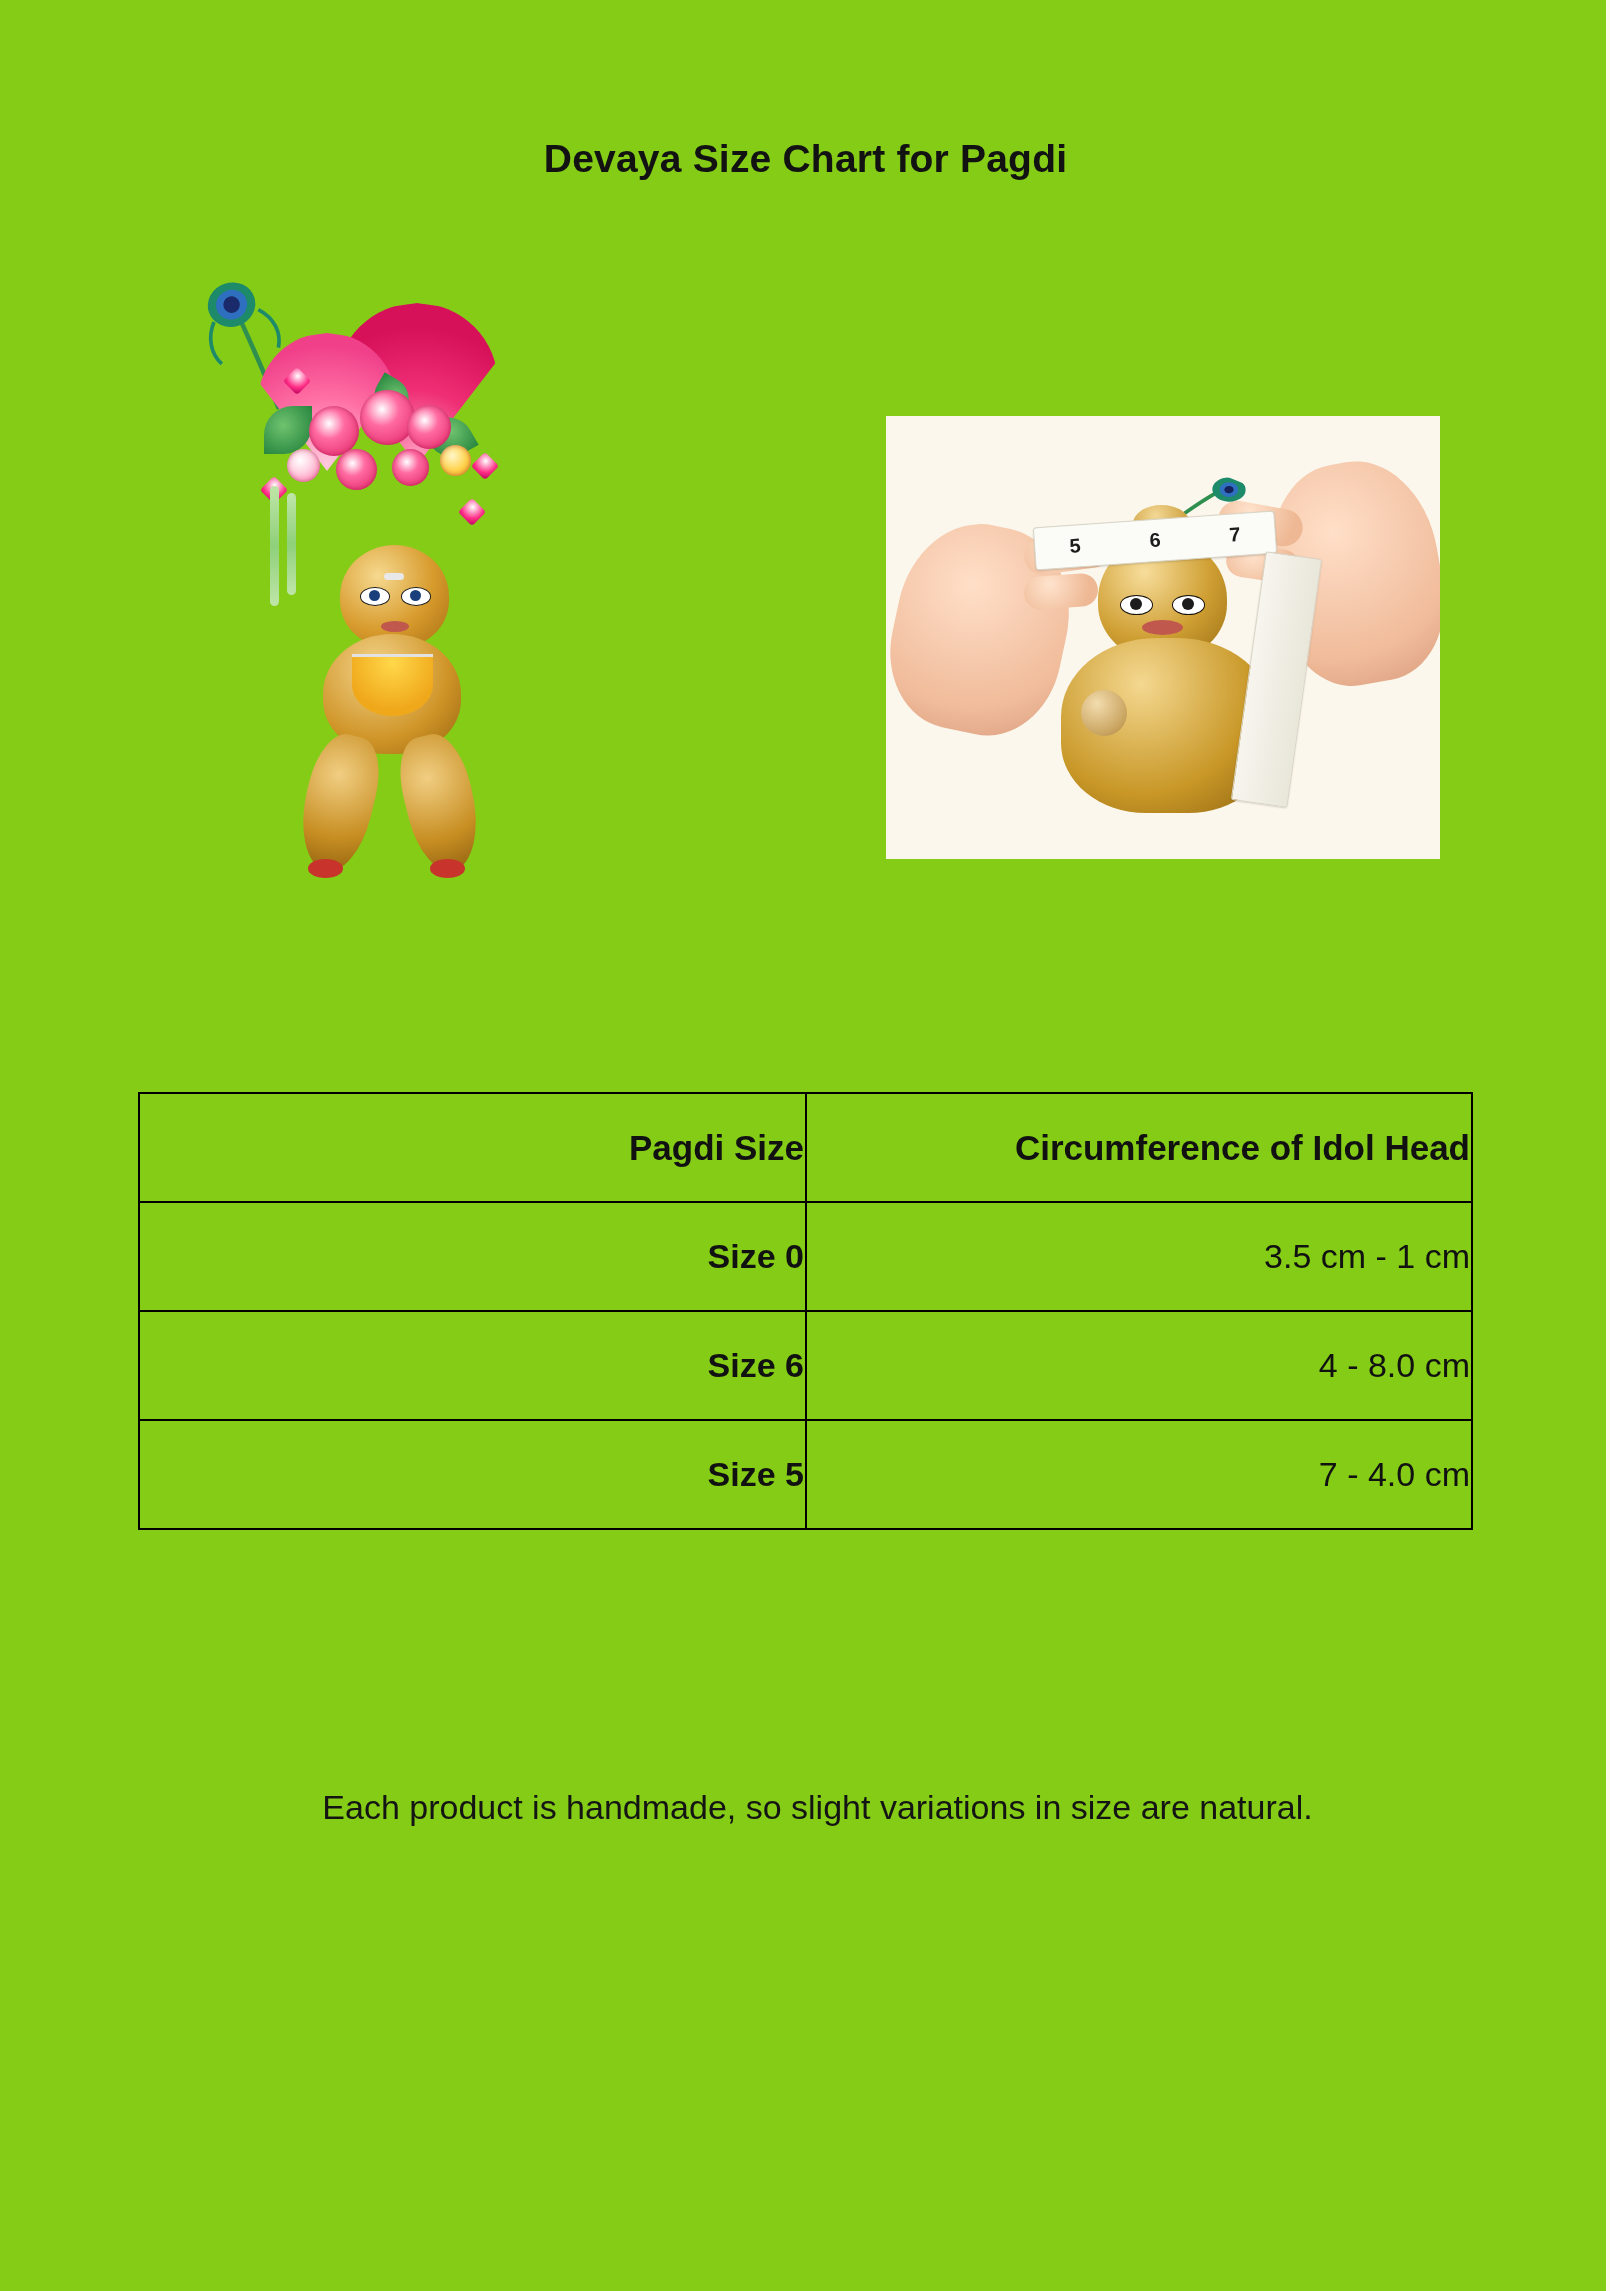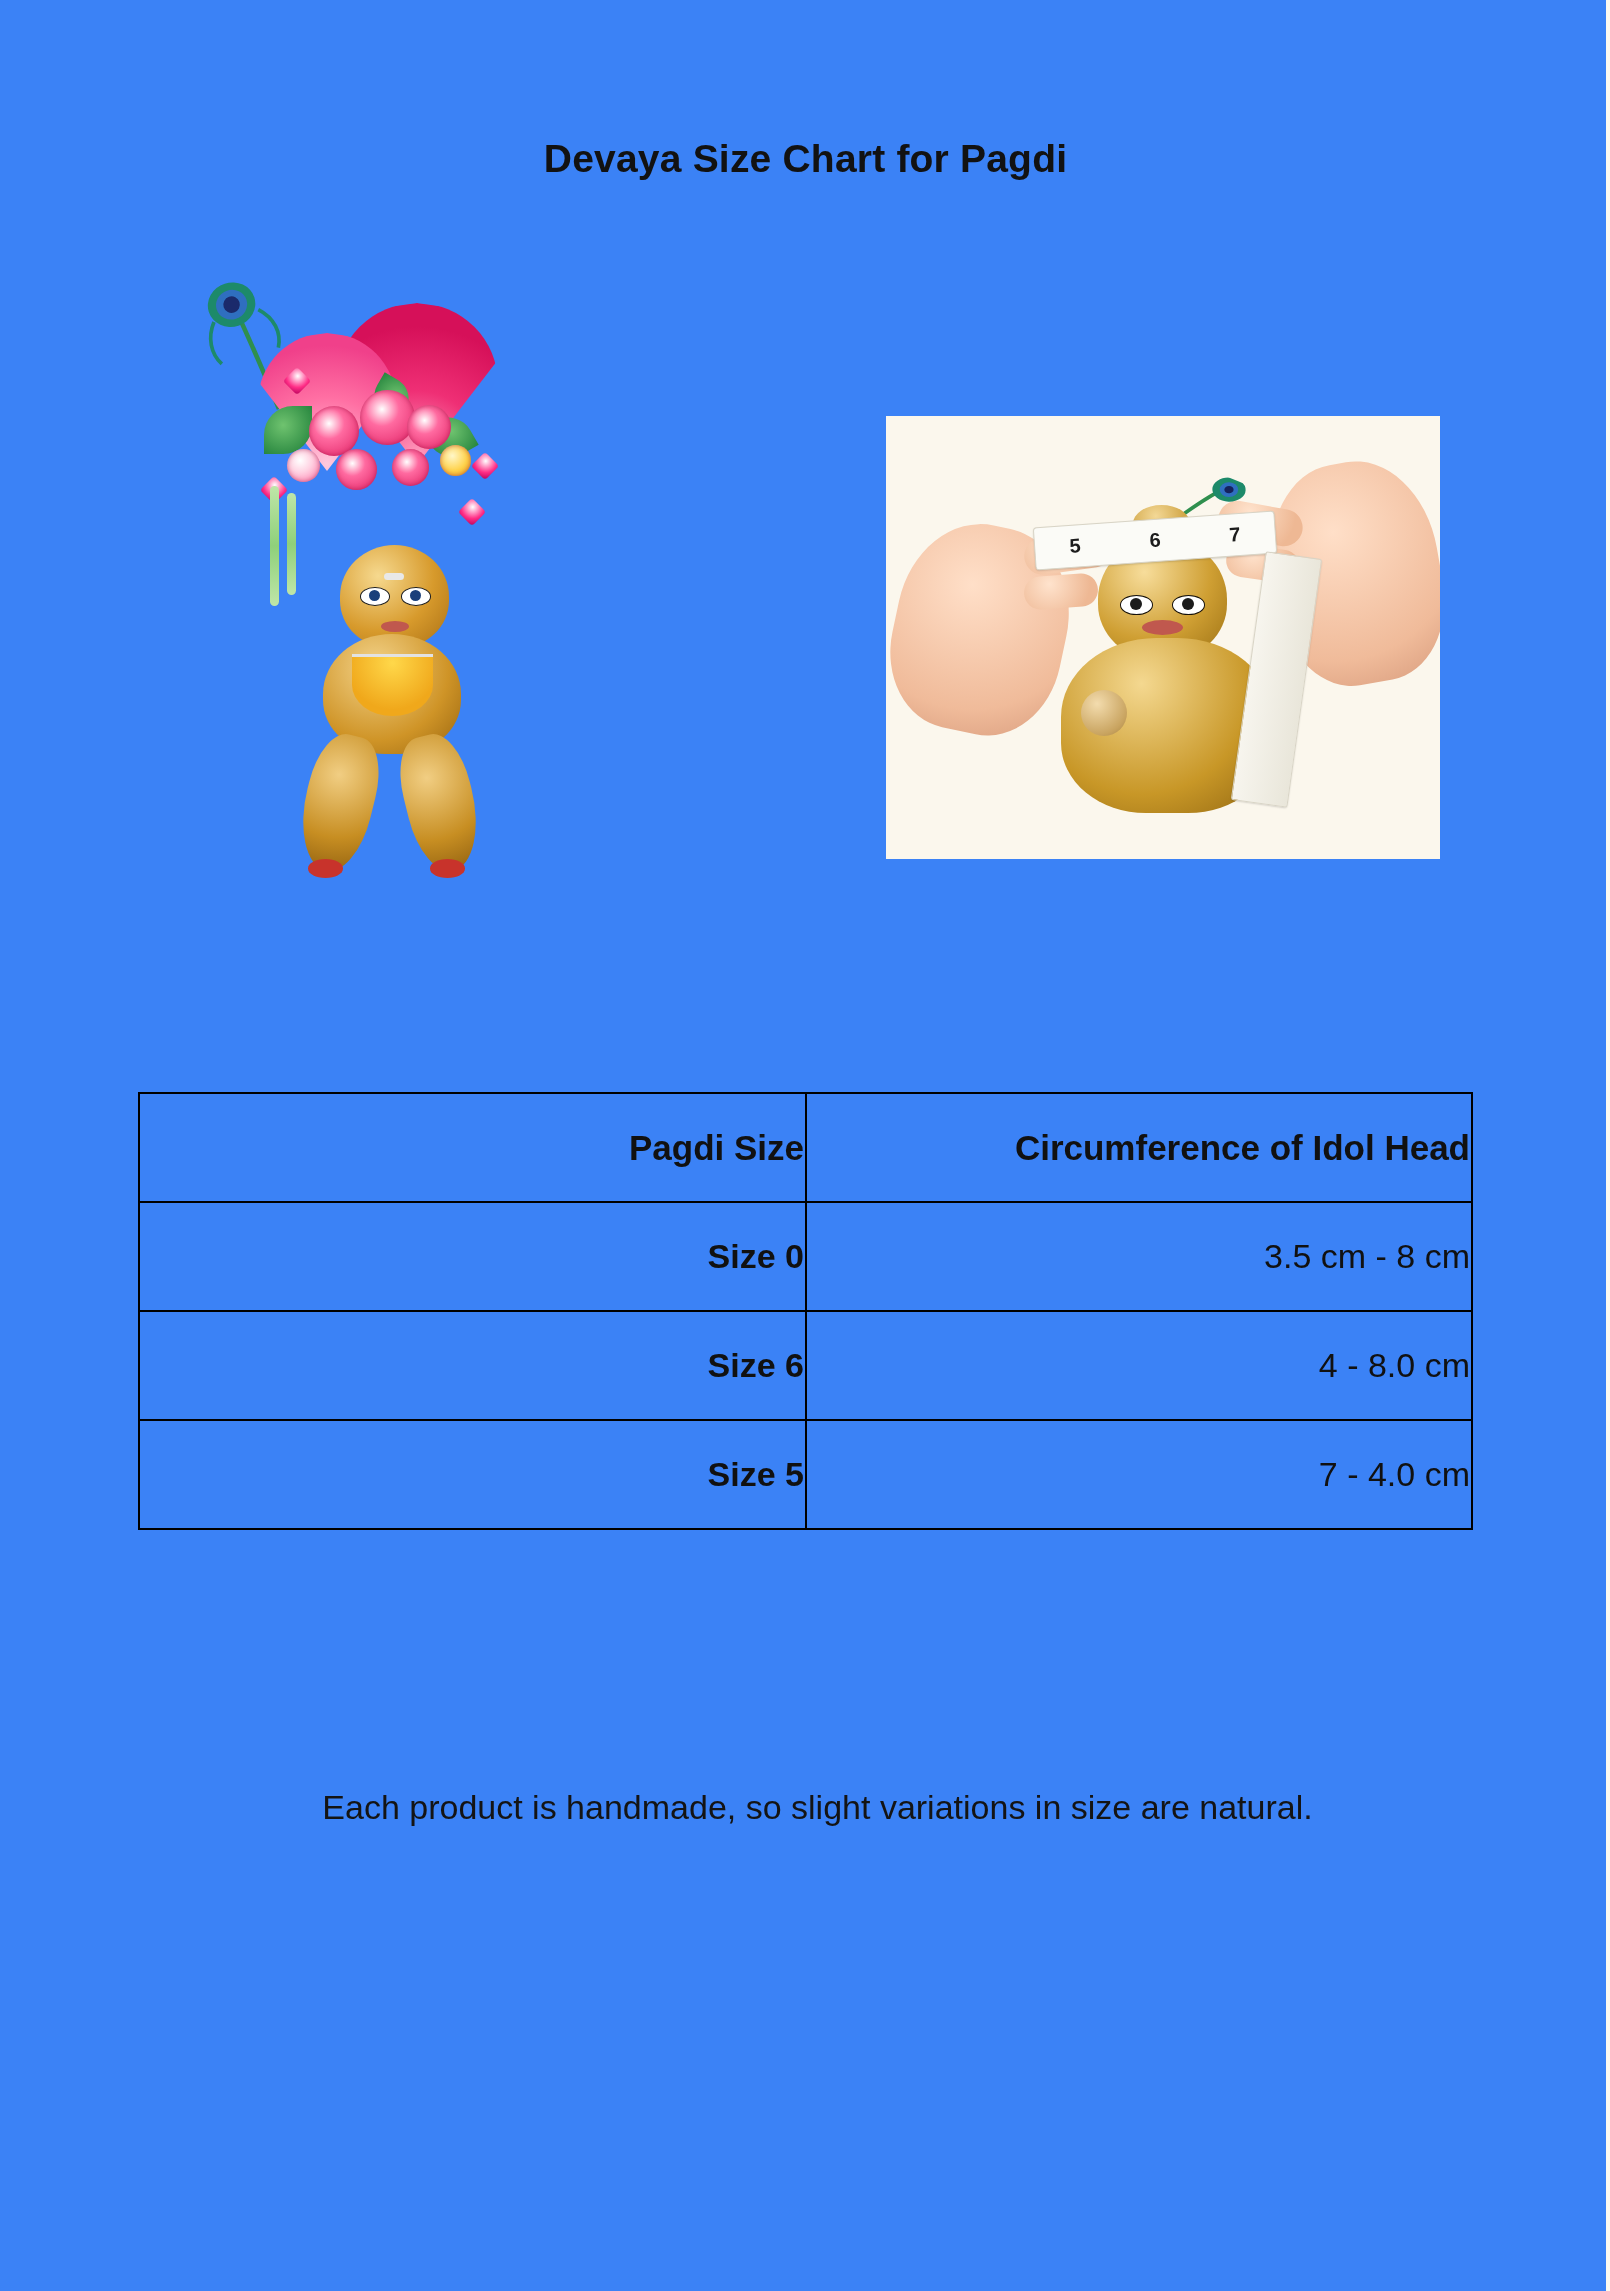--- a/index.html
+++ b/index.html
@@ -12,21 +12,21 @@
     background: #fdf9ef;
     font-family: "Liberation Sans", sans-serif;
     color: #111111;
     overflow: hidden;
     position: relative;
   }
   .page {
     position: relative;
     width: 1606px;
     height: 2292px;
-    background: #3b82f6;
+    background: #84cc16;
   }
   .title {
     position: absolute;
     top: 137px;
     left: 0;
     width: 1611px;
     text-align: center;
     font-size: 39px;
     font-weight: bold;
     letter-spacing: 0.2px;
@@ -448,21 +448,21 @@
         </colgroup>
       <thead>
         <tr>
           <th>Pagdi Size</th>
           <th>Circumference of Idol Head</th>
         </tr>
       </thead>
       <tbody>
         <tr>
           <td class="size-label">Size 0</td>
-          <td class="circum">3.5 cm - 8 cm</td>
+          <td class="circum">3.5 cm - 1 cm</td>
         </tr>
         <tr>
           <td class="size-label">Size 6</td>
           <td class="circum">4 - 8.0 cm</td>
         </tr>
         <tr>
           <td class="size-label">Size 5</td>
           <td class="circum">7 - 4.0 cm</td>
         </tr>
       </tbody>

